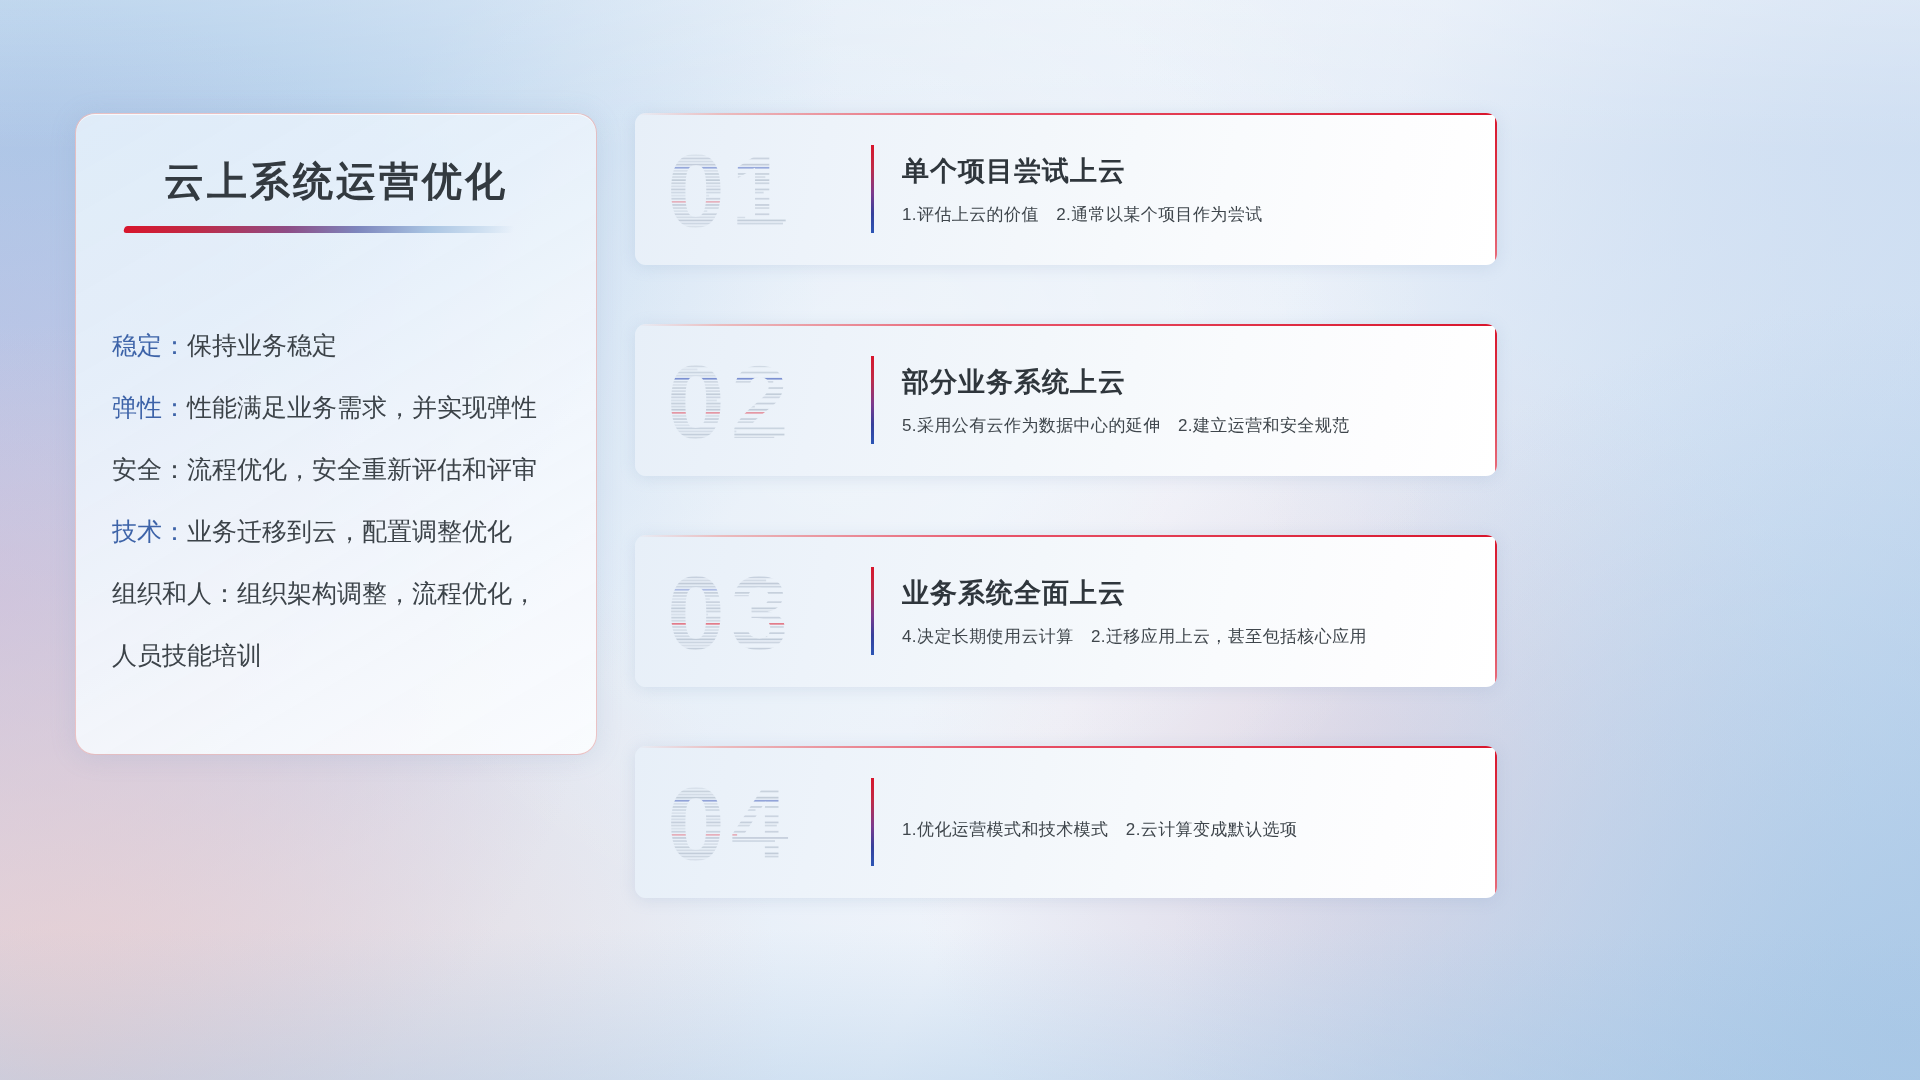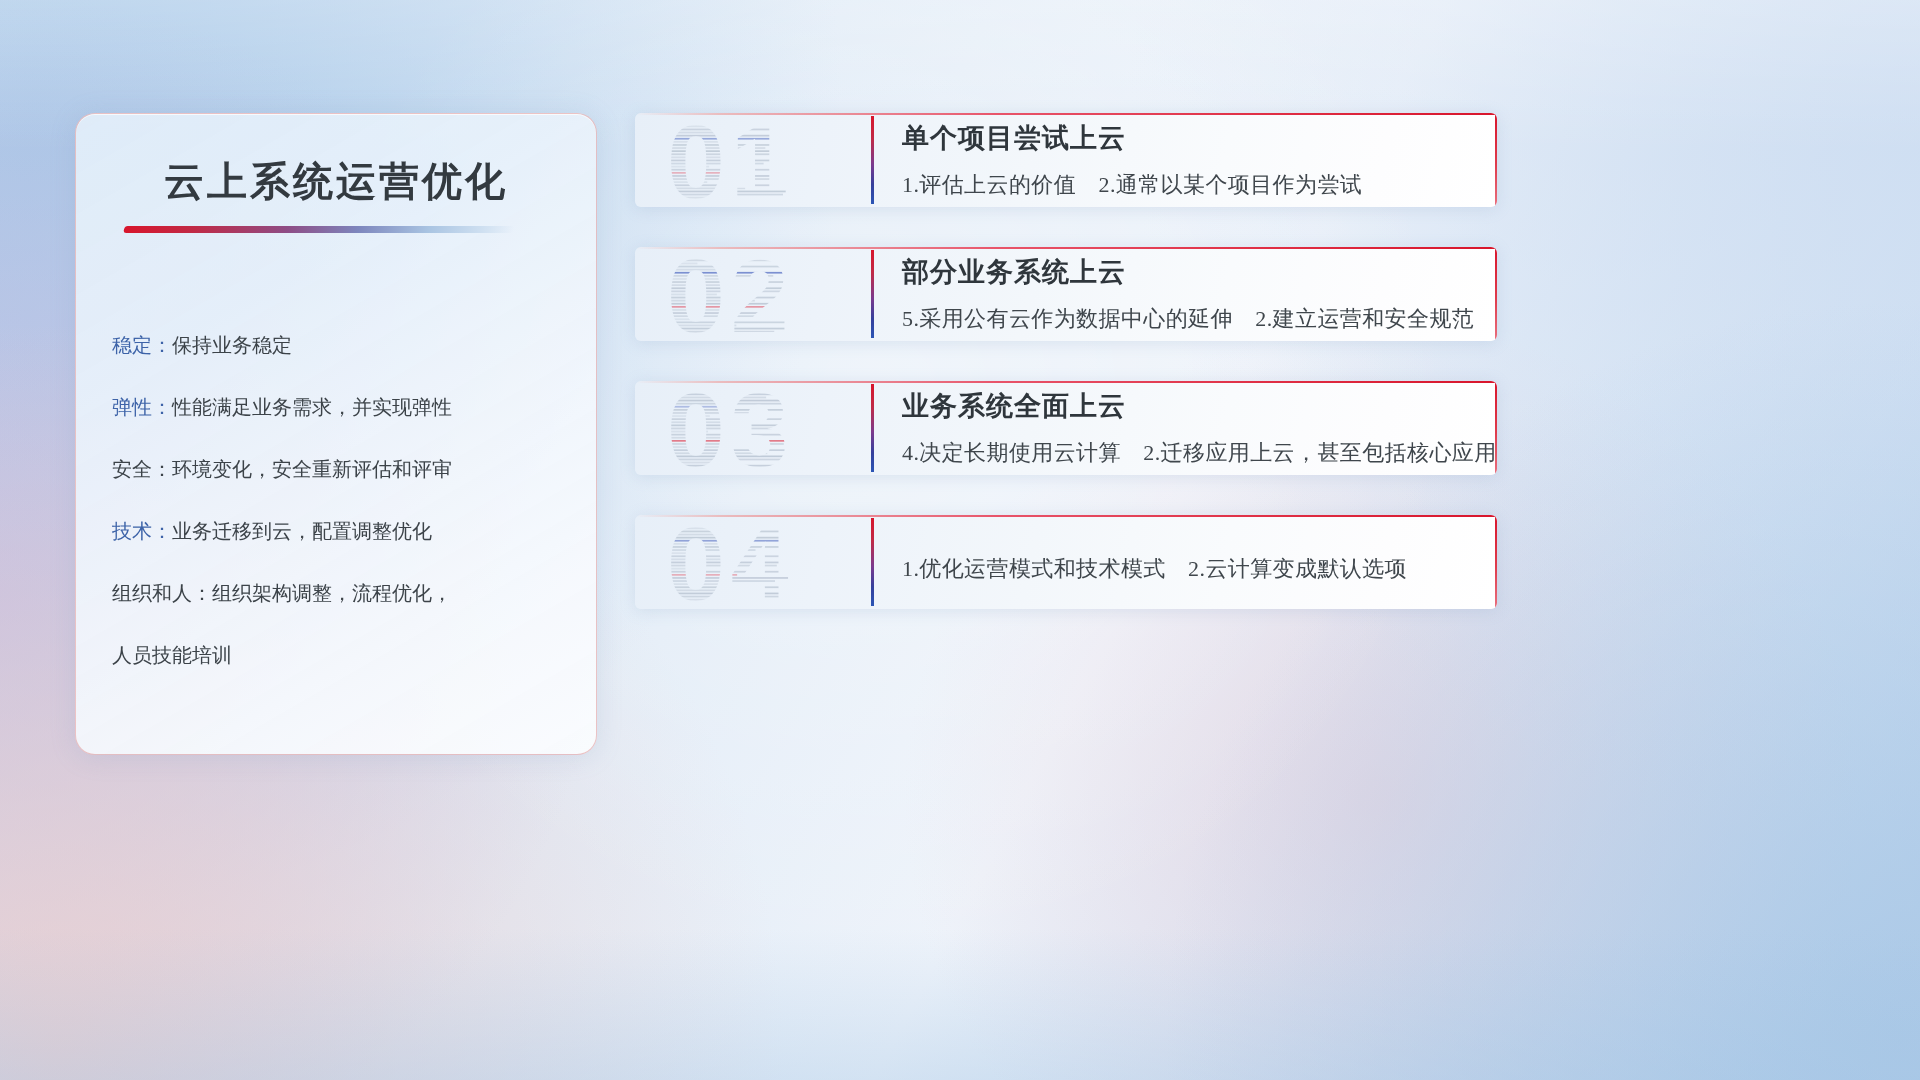--- a/index.html
+++ b/index.html
@@ -37,30 +37,30 @@
     font-size:40px;font-weight:700;color:#333a40;letter-spacing:3px;
     font-family:"Liberation Sans","DejaVu Sans",sans-serif;
   }
   #titleRule{
     position:absolute;left:48px;top:112px;width:390px;height:7px;border-radius:3px;
     background:linear-gradient(90deg,#d8152c 0%,#c02a46 18%,#8e4d86 42%,#7d86bd 60%,#a9c4e2 78%,#cfe0f1 92%,rgba(207,224,241,0) 100%);
     transform:skewX(-14deg);
   }
   #factorList{position:absolute;left:36px;right:22px;top:200px;}
   .factorRow{
-    font-size:20px;line-height:62px;color:#3c4349;white-space:nowrap;
+    font-size:25px;line-height:62px;color:#3c4349;white-space:nowrap;
     font-family:"Liberation Sans","DejaVu Sans",sans-serif;
   }
   .factorRow .lbl{color:#3c4349;}
   .factorRow.accent .lbl{color:#3d63a8;}
 
   
   #cardStack{position:absolute;left:635px;top:113px;width:862px;}
   .stepCard{
-    position:relative;height:94px;margin-bottom:40px;border-radius:6px;
+    position:relative;height:152px;margin-bottom:59px;border-radius:11px;
     background:linear-gradient(102deg,#e7eff8 0%,#edf3fa 22%,#f3f7fb 46%,#f9fbfd 68%,#fdfdfe 86%,#ffffff 100%);
     box-shadow:0 2px 16px rgba(125,155,195,.20);
     overflow:hidden;
   }
   .stepCard::before{
     content:"";position:absolute;left:0;right:0;top:0;height:2px;
     background:linear-gradient(90deg,rgba(240,190,190,0) 0%,rgba(235,165,165,.7) 10%,#e8546a 42%,#e03046 72%,#d8152c 100%);
   }
   .stepCard::after{
     content:"";position:absolute;top:0;bottom:0;right:0;width:2px;
@@ -77,22 +77,22 @@
   .divider{
     width:3px;height:88px;flex:none;margin-left:8px;
     background:linear-gradient(180deg,#d8152c 0%,#c02a46 26%,#7b3a8e 55%,#35409c 78%,#2b55b5 100%);
   }
   .cardText{margin-left:28px;padding-right:20px;}
   .cardTitle{
     font-size:27px;font-weight:700;color:#2f363c;letter-spacing:1px;
     font-family:"Liberation Sans","DejaVu Sans",sans-serif;white-space:nowrap;
   }
   .cardSub{
-    margin-top:14px;font-size:22px;color:#3f464c;letter-spacing:.4px;
-    font-family:Liberation Serif, serif;white-space:nowrap;
+    margin-top:14px;font-size:17px;color:#3f464c;letter-spacing:.4px;
+    font-family:Liberation Sans, sans-serif;white-space:nowrap;
   }
 </style>
 </head>
 <body>
 
 <div id="bg">
   <div class="bgLayer b1"></div>
   <div class="bgLayer b2"></div>
   <div class="bgLayer b3"></div>
   <div class="bgLayer b4"></div>
@@ -102,21 +102,21 @@
   <div class="bgLayer b8"></div>
   <div class="bgLayer b9"></div>
 </div>
 
 <div id="leftPanel">
   <div id="panelTitle">云上系统运营优化</div>
   <div id="titleRule"></div>
   <div id="factorList">
       <div class="factorRow accent"><span class="lbl">稳定：</span><span>保持业务稳定</span></div>
       <div class="factorRow accent"><span class="lbl">弹性：</span><span>性能满足业务需求，并实现弹性</span></div>
-      <div class="factorRow"><span class="lbl">安全：</span><span>环境变化，安全重新评估和评审</span></div>
+      <div class="factorRow"><span class="lbl">安全：</span><span>流程优化，安全重新评估和评审</span></div>
       <div class="factorRow accent"><span class="lbl">技术：</span><span>业务迁移到云，配置调整优化</span></div>
       <div class="factorRow"><span class="lbl">组织和人：</span><span>组织架构调整，流程优化，</span></div>
       <div class="factorRow"><span class="lbl"></span><span>人员技能培训</span></div>
     </div>
 </div>
 
 <div id="cardStack">
     <div class="stepCard">
       <div class="cardInner">
         <div class="numWrap">

